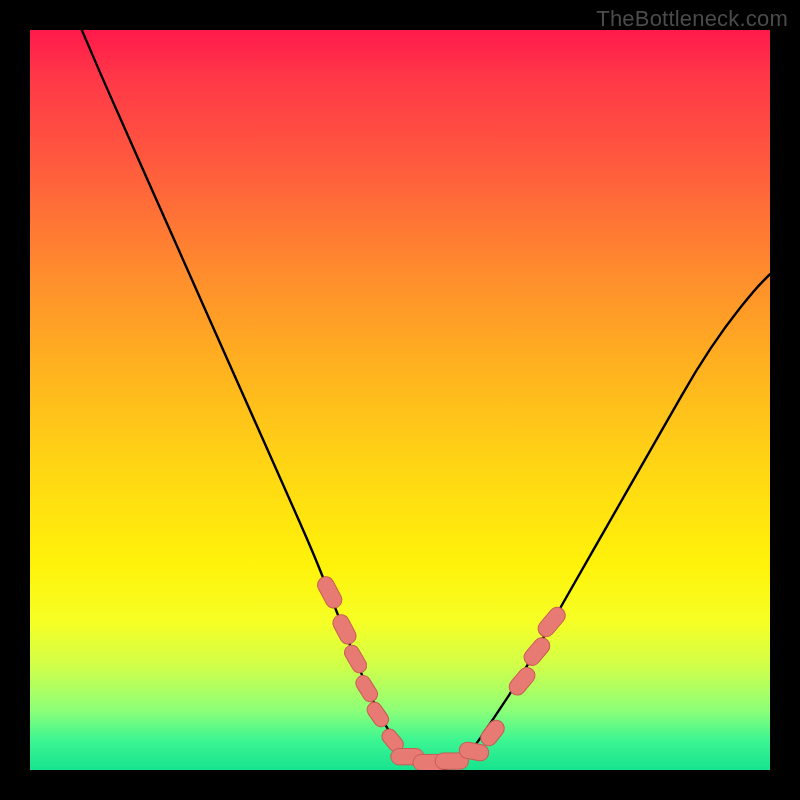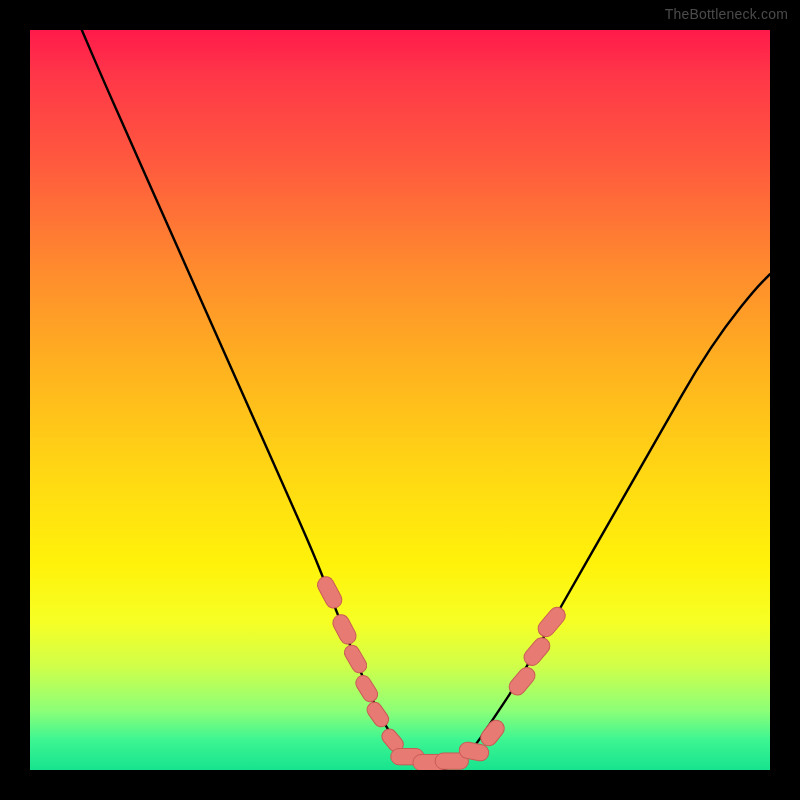--- a/index.html
+++ b/index.html
@@ -8,21 +8,21 @@
     position: relative;
     width: 800px;
     height: 800px;
     background: #000;
   }
   .watermark {
     position: absolute;
     top: 6px;
     right: 12px;
     font-family: Arial, Helvetica, sans-serif;
-    font-size: 14px;
+    font-size: 22px;
     font-weight: 500;
     color: #4b4b4b;
     letter-spacing: 0.2px;
     z-index: 5;
   }
   .plot-area {
     position: absolute;
     left: 30px;
     top: 30px;
     width: 740px;

